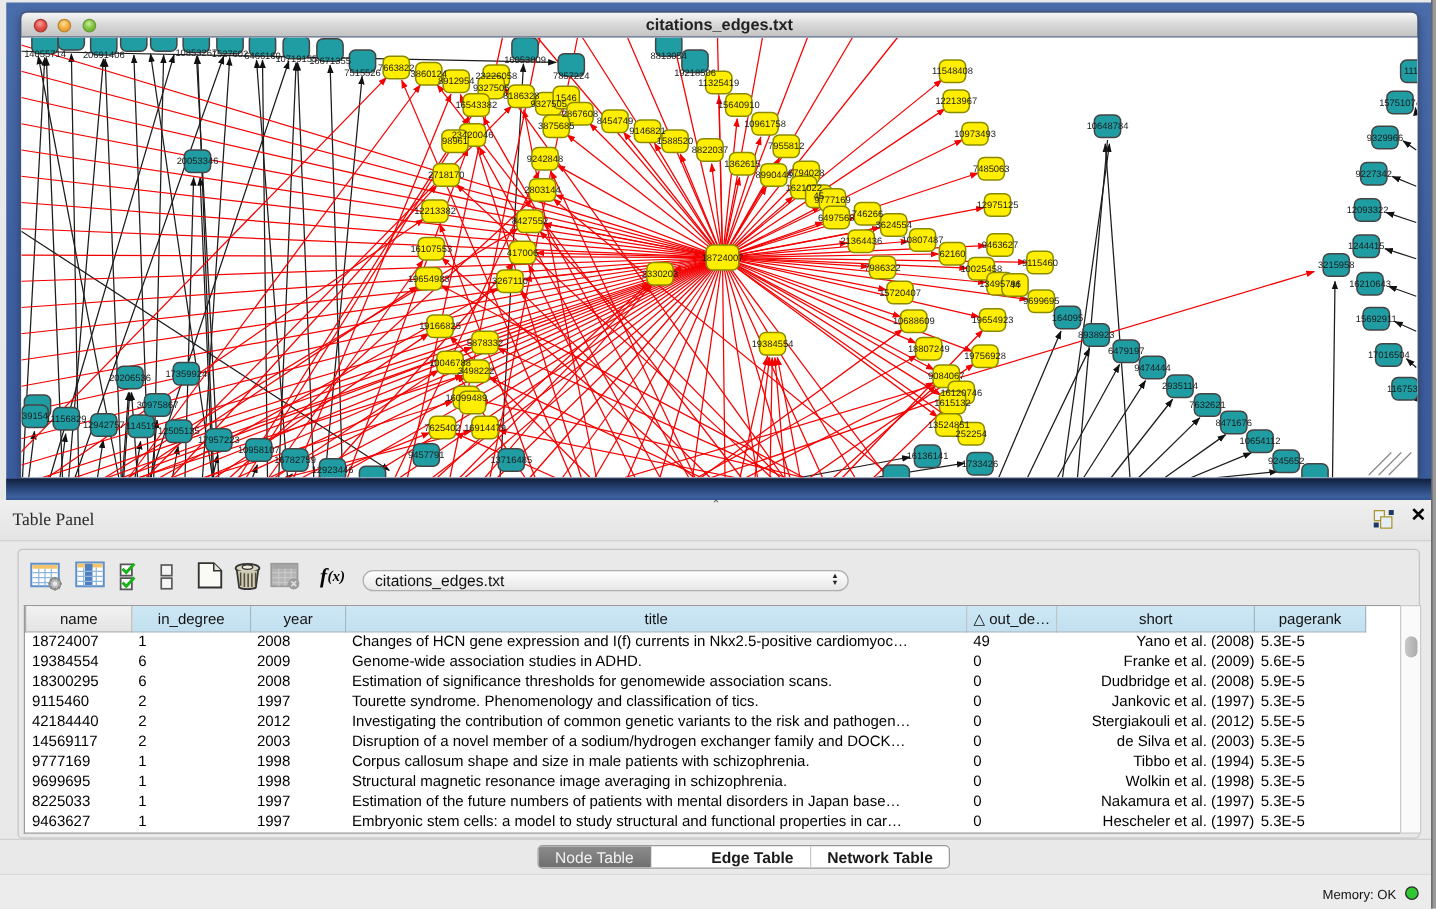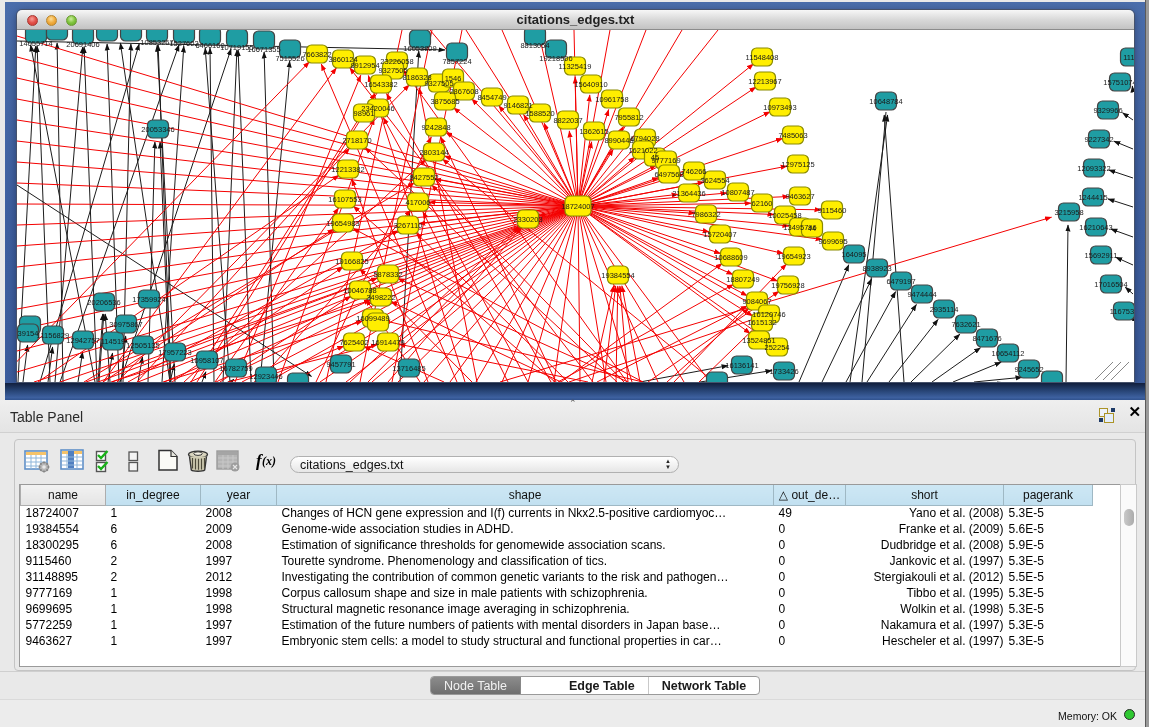--- a/index.html
+++ b/index.html
@@ -8,21 +8,21 @@
 #blueband{position:absolute;left:0;top:381px;width:1141px;height:17px;background:linear-gradient(180deg,#121f3d 0%,#24406f 40%,#3d609f 85%,#30528f 100%);}
 #gwin{position:absolute;left:12px;top:8px;width:1117px;height:372px;border-radius:5px 5px 0 0;box-shadow:0 2px 8px rgba(0,0,20,.45);outline:1px solid #46526b;}
 #gtitle{position:absolute;left:0;top:0;width:1117px;height:20px;border-radius:5px 5px 0 0;background:linear-gradient(180deg,#f7f7f7 0%,#d9d9d9 50%,#c3c3c3 100%);border-bottom:1px solid #8c8c8c;text-align:center;font-size:13px;font-weight:bold;color:#222;line-height:20px;}
 .tl{position:absolute;top:4.5px;width:11px;height:11px;border-radius:6px;}
 #tlr{left:10px;background:radial-gradient(circle at 4px 3px,#f7a09a 0%,#e25048 50%,#cb3a31 100%);border:.5px solid #a83832;}
 #tly{left:29px;background:radial-gradient(circle at 4px 3px,#fcdf9a 0%,#f0ab3d 50%,#d98f27 100%);border:.5px solid #b8862e;}
 #tlg{left:48.5px;background:radial-gradient(circle at 4px 3px,#cdeda0 0%,#7fc43c 50%,#61a52c 100%);border:.5px solid #6a9a34;}
 #gcanvas{position:absolute;left:0;top:20px;width:1117px;height:352px;background:#fff;overflow:hidden;}
 #tpanel{position:absolute;left:0;top:400px;width:1149px;height:327px;background:#e9e9e9;}
 #tpbar{position:absolute;left:0;top:0;width:1149px;height:33px;background:linear-gradient(180deg,#efefef,#e4e4e4);border-bottom:1px solid #d0d0d0;}
-#tpbar .lbl{position:absolute;left:10px;top:9px;font-size:14px;color:#2a2a2a;}
+#tpbar .lbl{position:absolute;left:10px;top:9px;font-size:14px;color:#2a2a2a;font-family:Liberation Serif, serif;}
 #tpx{position:absolute;right:8px;top:3px;font-size:15px;font-weight:900;color:#000;}
 #inner{position:absolute;left:14px;top:39px;width:1122px;height:232px;border:1px solid #c4c4c4;border-radius:4px;background:#e9e9e9;}
 #toolbar{position:absolute;left:4px;top:4px;height:32px;width:1110px;}
 #combo{position:absolute;left:271px;top:12px;width:389px;height:17px;border:1px solid #b0b0b0;border-radius:9px;background:linear-gradient(180deg,#ffffff,#f0f0f0 60%,#e6e6e6);font-size:12.5px;color:#111;line-height:16px;padding-left:9px;}
 #combo .arr{position:absolute;right:7px;top:2px;font-size:6px;color:#222;line-height:0.95;text-align:center;}
 #tbl{position:absolute;left:4px;top:44px;width:1101px;height:183px;background:#fff;border:1px solid #9a9a9a;border-right:none;}
 #tscroll{position:absolute;left:1105px;top:44px;width:17px;height:183px;background:#fafafa;border:1px solid #c9c9c9;}
 #tthumb{position:absolute;left:2.5px;top:24px;width:10px;height:17px;background:linear-gradient(90deg,#c9c9c9,#ababab);border-radius:5px;}
 table{border-collapse:collapse;table-layout:fixed;width:1100px;font-size:12px;}
 th{height:20px;background:linear-gradient(180deg,#cde7f4,#c2e0f0);border:1px solid #9fb8c4;border-top:none;font-weight:normal;font-size:12px;color:#111;overflow:hidden;white-space:nowrap;}
@@ -620,21 +620,21 @@
               <col class="w5">
               <col class="w6">
               <col class="w7">
               <col class="w8">
             </colgroup>
     <tbody>
               <tr>
                 <th class="g">name</th>
                 <th>in_degree</th>
                 <th>year</th>
-                <th>shape</th>
+                <th>title</th>
                 <th>△ out_de…</th>
                 <th>short</th>
                 <th>pagerank</th>
                 <th style="background:#fff;border-color:#fff;"></th>
               </tr>
     <tr>
                 <td class="c1">18724007</td>
                 <td class="c2">1</td>
                 <td class="c3">2008</td>
                 <td class="c4">Changes of HCN gene expression and I(f) currents in Nkx2.5‑positive cardiomyoc…</td>
@@ -667,51 +667,61 @@
                 <td class="c1">9115460</td>
                 <td class="c2">2</td>
                 <td class="c3">1997</td>
                 <td class="c4">Tourette syndrome. Phenomenology and classification of tics.</td>
                 <td class="c5">0</td>
                 <td class="c6">Jankovic et al. (1997)</td>
                 <td class="c7">5.3E‑5</td>
                 <td class="c8"></td>
               </tr>
 <tr>
-                <td class="c1">31148895</td>
+                <td class="c1">42184440</td>
                 <td class="c2">2</td>
                 <td class="c3">2012</td>
                 <td class="c4">Investigating the contribution of common genetic variants to the risk and pathogen…</td>
                 <td class="c5">0</td>
                 <td class="c6">Stergiakouli et al. (2012)</td>
                 <td class="c7">5.5E‑5</td>
+                <td class="c8"></td>
+              </tr>
+<tr>
+                <td class="c1">14569117</td>
+                <td class="c2">2</td>
+                <td class="c3">2003</td>
+                <td class="c4">Disruption of a novel member of a sodium/hydrogen exchanger family and DOCK…</td>
+                <td class="c5">0</td>
+                <td class="c6">de Silva et al. (2003)</td>
+                <td class="c7">5.3E‑5</td>
                 <td class="c8"></td>
               </tr>
 <tr>
                 <td class="c1">9777169</td>
                 <td class="c2">1</td>
                 <td class="c3">1998</td>
                 <td class="c4">Corpus callosum shape and size in male patients with schizophrenia.</td>
                 <td class="c5">0</td>
-                <td class="c6">Tibbo et al. (1995)</td>
+                <td class="c6">Tibbo et al. (1994)</td>
                 <td class="c7">5.3E‑5</td>
                 <td class="c8"></td>
               </tr>
 <tr>
                 <td class="c1">9699695</td>
                 <td class="c2">1</td>
                 <td class="c3">1998</td>
                 <td class="c4">Structural magnetic resonance image averaging in schizophrenia.</td>
                 <td class="c5">0</td>
                 <td class="c6">Wolkin et al. (1998)</td>
                 <td class="c7">5.3E‑5</td>
                 <td class="c8"></td>
               </tr>
 <tr>
-                <td class="c1">5772259</td>
+                <td class="c1">8225033</td>
                 <td class="c2">1</td>
                 <td class="c3">1997</td>
                 <td class="c4">Estimation of the future numbers of patients with mental disorders in Japan base…</td>
                 <td class="c5">0</td>
                 <td class="c6">Nakamura et al. (1997)</td>
                 <td class="c7">5.3E‑5</td>
                 <td class="c8"></td>
               </tr>
 <tr>
                 <td class="c1">9463627</td>

